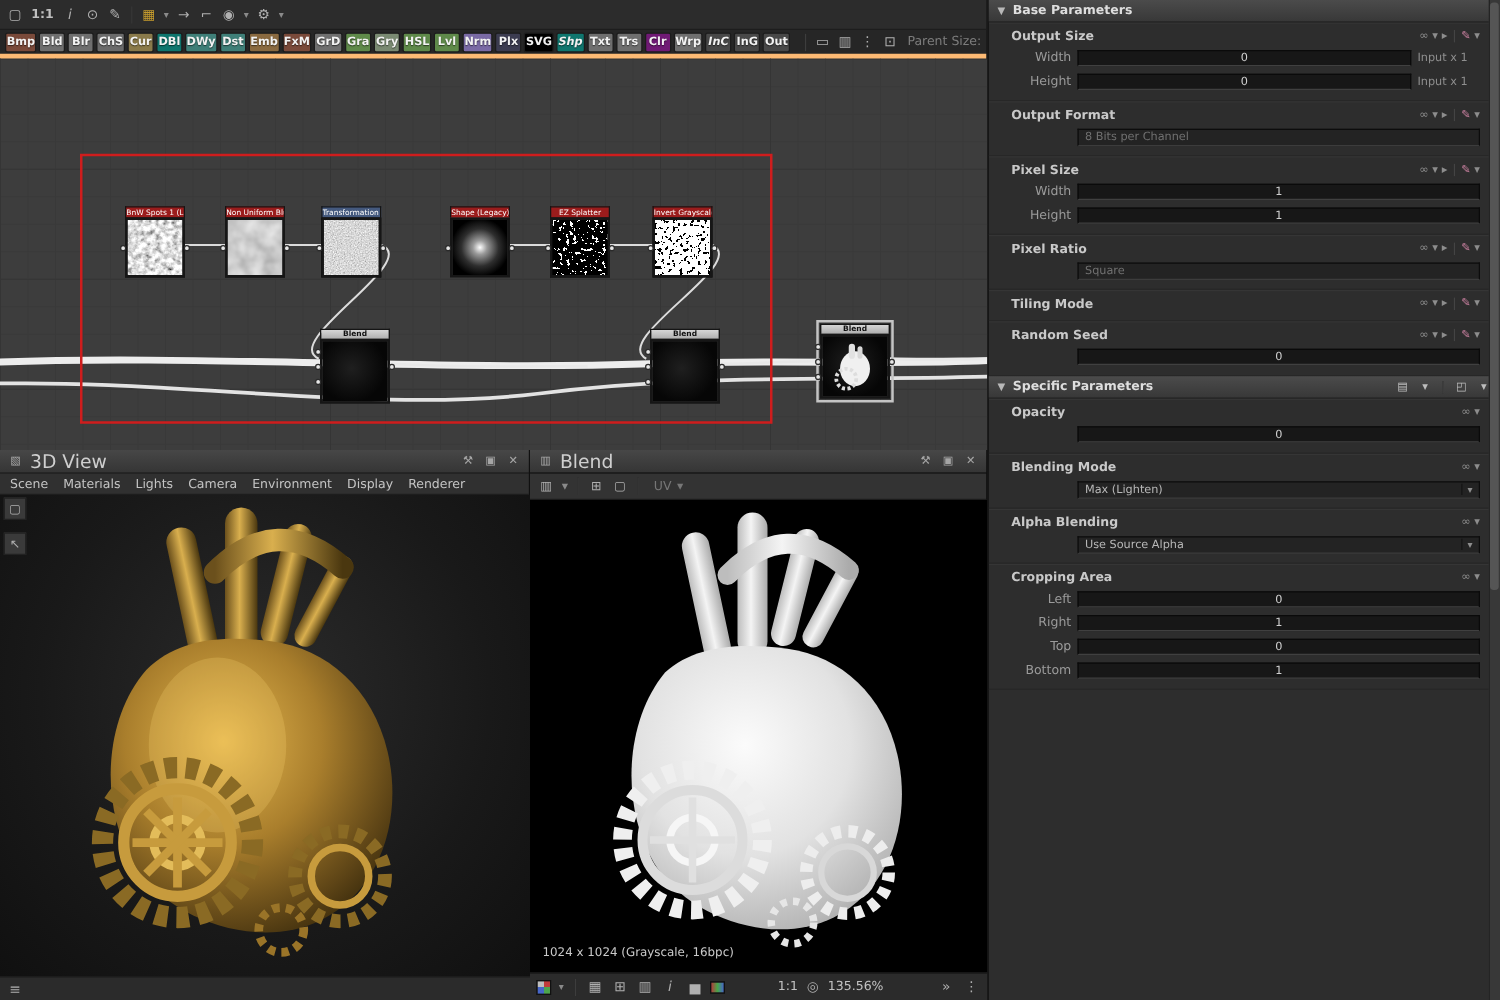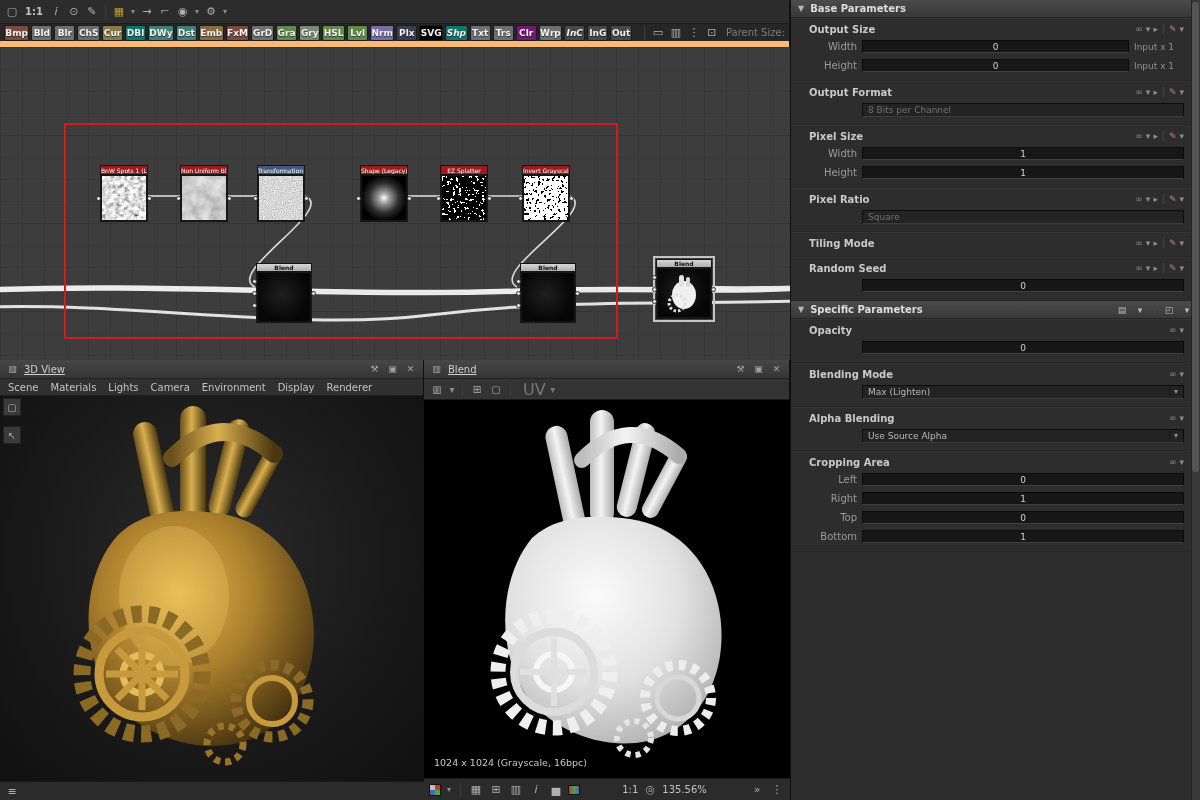--- a/index.html
+++ b/index.html
@@ -7,21 +7,21 @@
   #app{position:relative;width:1200px;height:800px;background:#1e1e1e;overflow:hidden;}
 
   
   #graph-pane{position:absolute;left:0;top:0;width:790px;height:360px;background:#2b2b2b;border-right:1px solid #141414;}
   #tb1{position:absolute;left:0;top:0;width:100%;height:24px;background:#2c2c2c;border-bottom:1px solid #1d1d1d;display:flex;align-items:center;gap:2px;padding:0 4px;}
   .ic{min-width:16px;height:18px;display:flex;align-items:center;justify-content:center;color:#b0b0b0;font-size:11px;cursor:default;}
   .ic.small{font-size:8px;min-width:8px;color:#8a8a8a;}
   .ic.gold{color:#c59b2d;}
   .lbl11{color:#c0c0c0;font-size:10px;font-weight:bold;padding:0 3px;}
   .sep{width:1px;height:14px;background:#1a1a1a;border-right:1px solid #3d3d3d;margin:0 3px;}
-  #tb2{position:absolute;left:0;top:24px;width:100%;height:23px;background:#262626;border-bottom:6px solid #fdba74;display:flex;align-items:center;gap:2px;padding:0 4px;}
+  #tb2{position:absolute;left:0;top:24px;width:100%;height:23px;background:#262626;border-bottom:4px solid #fdba74;display:flex;align-items:center;gap:2px;padding:0 4px;}
   .nb{display:inline-flex;align-items:center;justify-content:center;min-width:21px;height:16px;border-radius:2px;border:1px solid #1c1c1c;font-size:9px;font-weight:bold;color:#f2f2f2;text-shadow:0 1px 1px rgba(0,0,0,.6);padding:0 2px;cursor:default;}
   .parentlbl{color:#7d7d7d;font-size:10px;margin-left:4px;white-space:nowrap;}
 
   #graph{position:absolute;left:0;top:47px;width:790px;height:313px;overflow:hidden;
     background-color:#3d3d3d;
     background-image:
       linear-gradient(#353535 1px,transparent 1px),
       linear-gradient(90deg,#353535 1px,transparent 1px),
       linear-gradient(#393939 1px,transparent 1px),
       linear-gradient(90deg,#393939 1px,transparent 1px);
@@ -34,34 +34,34 @@
   .pin{position:absolute;width:5px;height:5px;border-radius:50%;background:#e6e6e6;border:1px solid #2a2a2a;z-index:3;}
   .bnode{position:absolute;width:56px;z-index:2;}
   .bhdr{height:8px;line-height:8px;font-size:6px;font-weight:bold;color:#111;background:linear-gradient(#d6d6d6,#aeaeae);text-align:center;border:1px solid #151515;border-bottom:none;}
   .bthumb{width:56px;height:52px;border:2px solid #161616;background:radial-gradient(circle at 45% 45%,#1f1f1f,#060606 70%);display:flex;align-items:center;justify-content:center;}
   .bnode.sel{outline:2px solid #c4c4c4;outline-offset:1px;}
   #sel-rect{position:absolute;border:2px solid #cf1d1d;z-index:4;pointer-events:none;}
 
   
   #view3d{position:absolute;left:0;top:360px;width:424px;height:440px;background:#1b1b1b;border-right:1px solid #101010;}
   .phead{height:19px;background:linear-gradient(#474747,#353535);border-bottom:1px solid #222;display:flex;align-items:center;gap:5px;padding:0 6px;}
-  .phead .t{flex:1;font-size:10px;color:#cfcfcf;text-decoration:underline;}
+  .phead .t{flex:1;font-size:15px;color:#cfcfcf;}
   .phead .ic{min-width:13px;font-size:9px;color:#a5a5a5;}
   #menu3d{height:17px;background:#303030;border-bottom:1px solid #1d1d1d;display:flex;align-items:center;gap:12px;padding:0 8px;}
   #menu3d span{font-size:10px;color:#c4c4c4;cursor:default;}
   #vp3d{position:absolute;left:0;top:36px;width:424px;height:385px;background:radial-gradient(ellipse at 50% 42%,#2b2b2b 0%,#191919 60%,#101010 100%);overflow:hidden;}
   #vp3d-icons{position:absolute;left:3px;top:2px;display:flex;flex-direction:column;gap:10px;z-index:2;}
   #vp3d-icons .ic{background:#3a3a3a;border:1px solid #222;width:18px;height:18px;font-size:10px;}
   #bar3d{position:absolute;left:0;bottom:0;width:424px;height:19px;background:#2b2b2b;border-top:1px solid #1a1a1a;display:flex;align-items:center;padding:0 4px;}
 
   
   #view2d{position:absolute;left:424px;top:360px;width:366px;height:440px;background:#000;border-right:1px solid #101010;}
   #tb2d{height:21px;background:#333;border-bottom:1px solid #1c1c1c;display:flex;align-items:center;gap:3px;padding:0 5px;}
   #tb2d .ic{font-size:10px;}
-  .uvlbl{color:#777;font-size:16px;margin-left:6px;}
+  .uvlbl{color:#777;font-size:10px;margin-left:6px;}
   #vp2d{position:absolute;left:0;top:40px;width:366px;height:378px;background:#000;overflow:hidden;}
   #res-label{position:absolute;left:10px;bottom:10px;color:#c9c9c9;font-size:9.5px;z-index:3;}
   #bar2d{position:absolute;left:0;bottom:0;width:366px;height:22px;background:#2b2b2b;border-top:1px solid #191919;display:flex;align-items:center;gap:4px;padding:0 5px;}
   .rgba-sw{width:12px;height:12px;border:1px solid #111;background:conic-gradient(#c23b3b 0 25%,#4da54d 0 50%,#4666c9 0 75%,#bdbdbd 0);}
   .hist-sw{width:12px;height:10px;border:1px solid #111;background:linear-gradient(90deg,#b23b3b,#49a549,#4666c9);}
   .zoomtxt{color:#c2c2c2;font-size:10px;}
 
   
   #rightpanel{position:absolute;left:790px;top:0;width:410px;height:800px;background:#2d2d2d;border-left:1px solid #0f0f0f;}
   #rp-scroll{position:absolute;right:0;top:0;width:9px;height:800px;background:#383838;border-left:1px solid #242424;}

